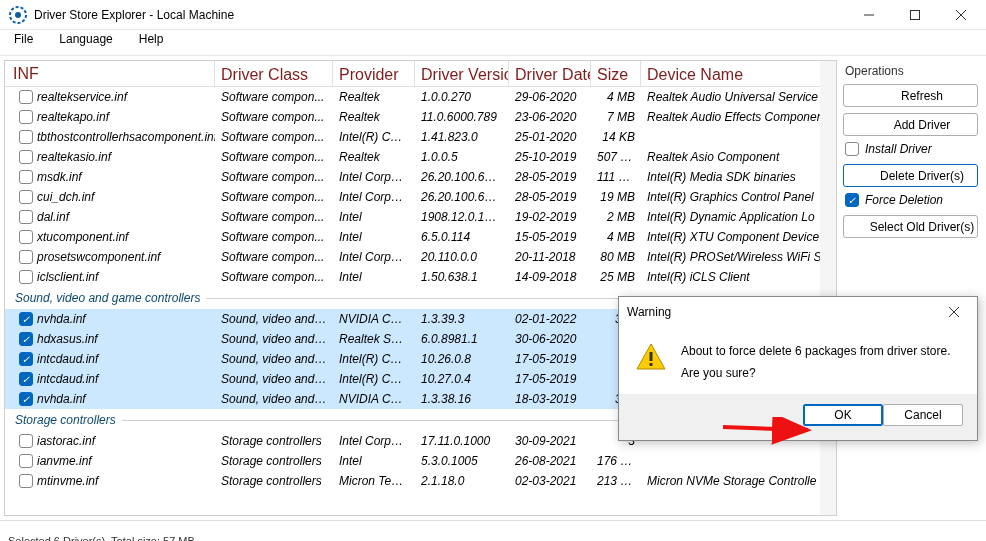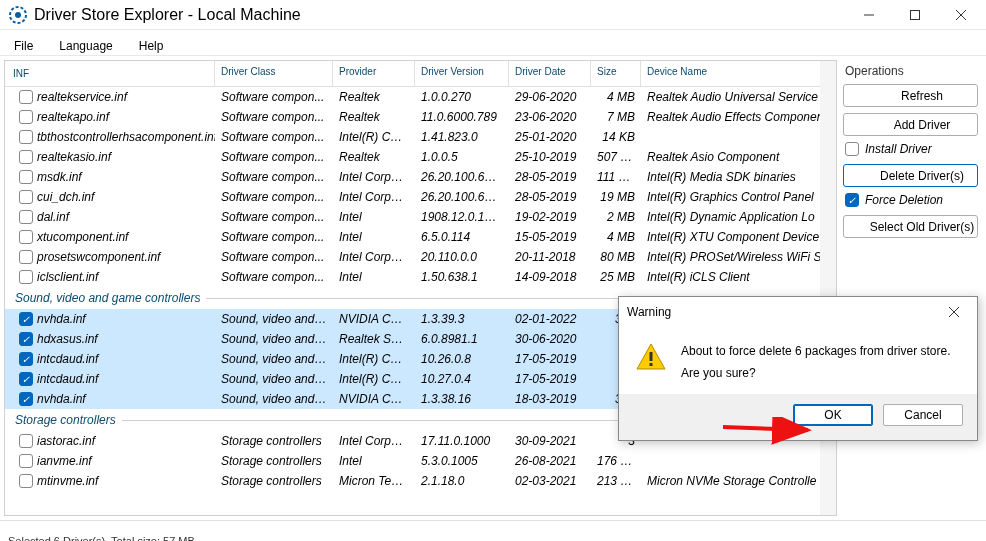--- a/index.html
+++ b/index.html
@@ -1,31 +1,31 @@
 <!DOCTYPE html>
 <html><head>
 <meta charset="utf-8">
 <style>
 * { box-sizing: border-box; margin: 0; padding: 0; font-family: "Segoe UI", Arial, sans-serif; }
 body { width: 986px; height: 541px; background: #fff; overflow: hidden; position: relative; font-size: 12px; }
 
 .titlebar { height: 30px; display: flex; align-items: center; padding: 0 2px; border-bottom: 1px solid #e8e8e8; }
 .titlebar .app-icon { width: 20px; height: 20px; margin: 0 6px; }
-.titlebar .title { flex: 1; font-size: 16px; color: #000; }
+.titlebar .title { flex: 1; font-size: 12px; color: #000; }
 .winbtns { display: flex; height: 100%; }
 .winbtn { width: 46px; display: flex; align-items: center; justify-content: center; color: #555; cursor: default; }
 
-.menubar { height: 26px; display: flex; align-items: flex-end; padding: 0 8px; gap: 14px; font-size: 12px; border-bottom: 1px solid #e8e8e8; }
+.menubar { height: 26px; display: flex; align-items: flex-start; padding: 0 8px; gap: 14px; font-size: 12px; border-bottom: 1px solid #e8e8e8; }
 .menubar span { padding: 2px 6px; cursor: default; }
 
 .content { display: flex; height: 464px; }
 .left { flex: 1; border: 1px solid #d0d0d0; margin: 4px; overflow: hidden; position: relative; }
 .right { width: 145px; padding: 6px 8px 6px 2px; }
 
-.table-head { display: flex; height: 26px; border-bottom: 1px solid #e0e0e0; background: #fff; font-size: 10px; color: #0c4a6e; }
+.table-head { display: flex; height: 26px; border-bottom: 1px solid #e0e0e0; background: #fff; font-size: 16px; color: #7f1d1d; }
 .table-head .col { padding: 5px 6px; border-right: 1px solid #e0e0e0; overflow: hidden; white-space: nowrap; }
 .rows { overflow-y: auto; height: 430px; font-style: italic; }
 .group { color: #0c4a6e; padding: 4px 6px 4px 10px; display: flex; align-items: center; background: #fff; }
 .group .line { flex: 1; height: 1px; background: #d0d0d0; margin-left: 6px; }
 .row { display: flex; height: 20px; align-items: center; font-size: 12px; }
 .row.sel { background: #cce8ff; }
 .row .cell { padding: 2px 6px; overflow: hidden; white-space: nowrap; text-overflow: ellipsis; }
 .cb { width: 14px; height: 14px; border: 1px solid #888; border-radius: 3px; margin: 0 4px 0 8px; display: inline-flex; align-items: center; justify-content: center; flex-shrink: 0; }
 .cb.checked { background: #0067c0; border-color: #0067c0; color: #fff; font-size: 10px; }
 
@@ -45,21 +45,21 @@
 
 .statusbar { height: 20px; border-top: 1px solid #e0e0e0; padding: 14px 8px; font-size: 11px; color: #333; }
 
 .dialog { position: absolute; left: 618px; top: 296px; width: 360px; background: #fff; border: 1px solid #888; box-shadow: 2px 2px 10px rgba(0,0,0,0.25); }
 .dlg-title { height: 30px; display: flex; align-items: center; padding: 0 8px; font-size: 12px; }
 .dlg-title .sp { flex: 1; }
 .dlg-close { width: 30px; text-align: center; font-size: 14px; cursor: default; }
 .dlg-body { display: flex; padding: 14px 16px 10px; gap: 14px; font-size: 12px; }
 .dlg-body .warn-icon { width: 32px; height: 32px; flex-shrink: 0; }
 .dlg-body .msg { line-height: 1.8; }
-.dlg-foot { display: flex; justify-content: flex-end; gap: 10px; padding: 10px 14px 14px; background: #f0f0f0; }
+.dlg-foot { display: flex; justify-content: flex-end; padding: 10px 14px 14px; background: #f0f0f0; }
 .dlg-btn { width: 80px; height: 22px; background: #fff; border: 1px solid #adadad; border-radius: 2px; font-size: 12px; cursor: default; }
 .dlg-btn.default { border-color: #0067c0; box-shadow: inset 0 0 0 1px #0067c0; }
 
 .arrow { position: absolute; left: 718px; top: 417px; pointer-events: none; }
 
 .scrollbar { position: absolute; right: 0; top: 0; bottom: 0; width: 16px; background: #f5f5f5; }
 </style>
 </head>
 <body>
 

